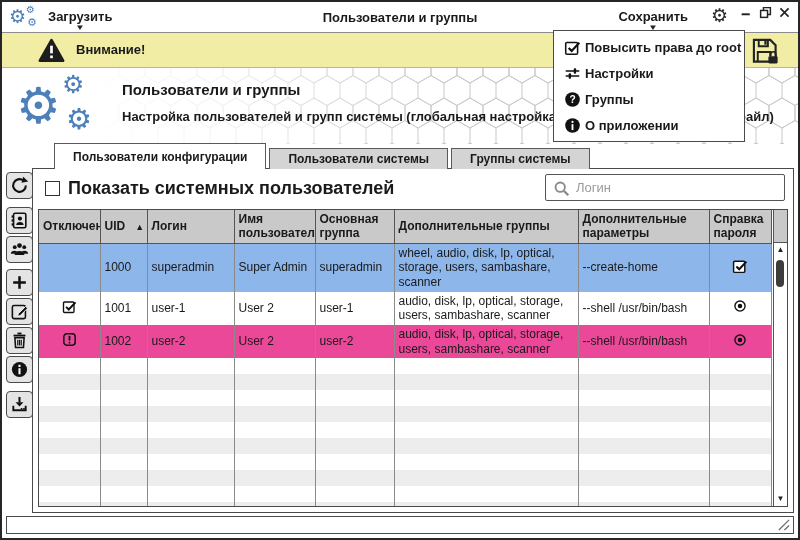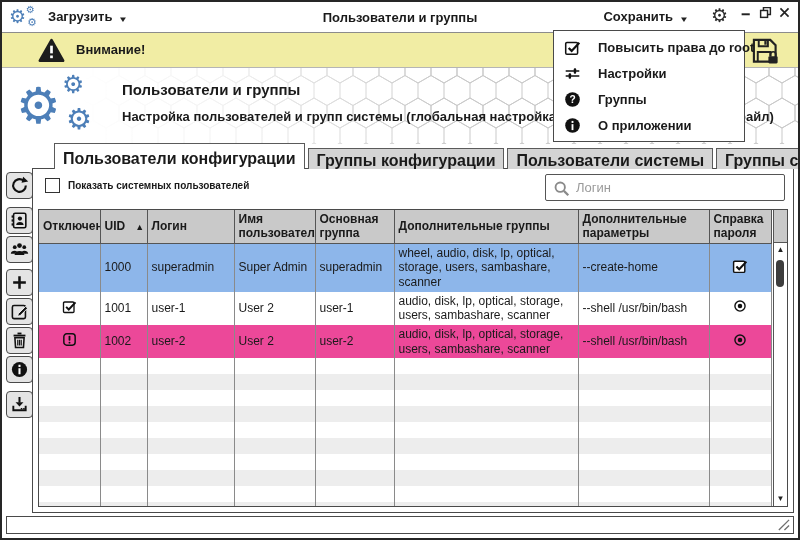--- a/index.html
+++ b/index.html
@@ -6,21 +6,21 @@
   .window{position:relative;width:800px;height:540px;box-sizing:border-box;border:2px solid #262626;
     background:#fff;font-family:"Liberation Sans","DejaVu Sans",sans-serif;color:#1a1a1a;overflow:hidden;}
 
   
   .titlebar{position:absolute;left:0;top:0;right:0;height:30px;background:#fff;border-bottom:1px solid #8c8c8c;}
   .logo-mini{position:absolute;left:7px;top:0;width:34px;height:30px;color:#4d7fb8;}
   .logo-mini span{position:absolute;line-height:1;}
   .lg1{font-size:19px;left:0;top:5px;}
   .lg2{font-size:10px;left:17px;top:3px;}
   .lg3{font-size:11px;left:18px;top:15px;}
-  .drop-btn{position:absolute;top:7px;display:flex;align-items:flex-end;gap:7px;font-size:13px;font-weight:600;cursor:default;}
+  .drop-btn{position:absolute;top:7px;display:flex;align-items:center;font-size:13px;font-weight:600;cursor:default;flex-direction:column;}
   .btn-load{left:46px;}
   .btn-save{right:110px;}
   .caret{font-size:8px;line-height:1;color:#222;transform:scaleX(1.25);}
   .app-title{position:absolute;left:200px;right:200px;top:8px;text-align:center;font-size:13px;font-weight:700;}
   .gear-btn{position:absolute;right:70px;top:4px;font-size:19px;line-height:1;color:#2a2a2a;}
   .win-controls{position:absolute;right:6px;top:3px;display:flex;gap:4px;align-items:center;}
   .wc{width:15px;height:15px;display:flex;align-items:center;justify-content:center;}
 
   
   .warnbar{position:absolute;left:0;top:31px;right:0;height:34px;background:#f1eda4;border-bottom:1px solid #b5b5b5;}
@@ -36,41 +36,41 @@
   .logo-big{position:absolute;left:14px;top:0;width:100px;height:76px;color:#4d7fb8;}
   .logo-big span{position:absolute;line-height:1;}
   .lb1{font-size:50px;left:0;top:13px;}
   .lb2{font-size:25px;left:46px;top:4px;}
   .lb3{font-size:29px;left:50px;top:37px;}
   .hdr-title{position:absolute;left:120px;top:13px;font-size:15px;font-weight:700;}
   .hdr-sub{position:absolute;left:120px;top:41px;right:20px;font-size:13px;font-weight:600;}
 
   
   .menu{position:absolute;left:551px;top:28px;width:190px;background:#fff;border:1px solid #4a4a4a;z-index:60;padding:3px 0;}
-  .menu-item{display:flex;align-items:center;gap:17px;height:26px;padding:0 10px;font-size:13px;font-weight:600;white-space:nowrap;}
+  .menu-item{display:flex;align-items:center;gap:4px;height:26px;padding:0 10px;font-size:13px;font-weight:600;white-space:nowrap;}
   .menu-item svg{flex:0 0 auto;}
 
   
   .side-toolbar{position:absolute;left:4px;top:170px;width:28px;display:flex;flex-direction:column;}
   .sbtn{width:27px;height:27px;box-sizing:border-box;border:1px solid #4a4a4a;border-radius:4px;background:#e4e4e4;
     display:flex;align-items:center;justify-content:center;}
   .mt8{margin-top:8px;} .mt2{margin-top:2px;} .mt6{margin-top:6px;}
 
   
   .tabs{position:absolute;left:52px;top:141px;display:flex;align-items:flex-end;z-index:5;}
   .tab{box-sizing:border-box;border:1px solid #5a5a5a;border-bottom:none;background:#d4d4d4;height:21px;
-    padding:3px 8px 0;font-size:16px;font-weight:600;margin-right:3px;white-space:nowrap;}
+    padding:3px 18px 0;font-size:12px;font-weight:600;margin-right:3px;white-space:nowrap;}
   .tab.active{background:#fff;height:26px;padding-top:6px;position:relative;z-index:7;}
 
   
   .panel{position:absolute;left:30px;top:166px;width:762px;height:345px;box-sizing:border-box;
     border:1px solid #4a4a4a;background:#fff;z-index:4;}
   .chkrow{position:absolute;left:12px;top:9px;display:flex;align-items:center;gap:8px;}
   .checkbox{width:15px;height:15px;box-sizing:border-box;border:1.6px solid #333;background:#fff;}
-  .chklabel{font-size:10px;font-weight:600;}
+  .chklabel{font-size:18px;font-weight:600;}
   .search{position:absolute;right:8px;top:5px;width:240px;height:27px;box-sizing:border-box;border:1px solid #555;
     border-radius:2px;background:#fff;}
   .search svg{position:absolute;left:7px;top:5px;}
   .search input{position:absolute;left:28px;top:1px;right:2px;bottom:1px;width:205px;border:none;outline:none;
     font-size:13px;font-family:inherit;color:#222;background:transparent;}
   .search input::placeholder{color:#9a9a9a;}
 
   
   .tablewrap{position:absolute;left:5px;top:40px;right:5px;bottom:5px;border:1px solid #4a4a4a;overflow:hidden;background:#fff;}
   table{border-collapse:collapse;table-layout:fixed;width:732px;font-size:12px;}
@@ -278,21 +278,20 @@
         <polygon points="7,9 17,9 12,14.6" fill="#111"></polygon>
         <path d="M3 13.5v7h18v-7h-2.4v4.6H5.4v-4.6z" fill="#111"></path>
         <rect x="13.6" y="16.4" width="2" height="1.7" fill="#111"></rect>
           <rect x="16.6" y="16.4" width="2" height="1.7" fill="#111"></rect>
       </svg>
     </div>
   </div>
 
   <div class="tabs">
     <div class="tab active">Пользователи конфигурации</div>
-    <div class="tab">Группы конфигурации</div>
     <div class="tab">Пользователи системы</div>
     <div class="tab">Группы системы</div>
   </div>
 
   <div class="panel">
     <div class="chkrow">
       <span class="checkbox"></span>
       <span class="chklabel">Показать системных пользователей</span>
     </div>
     <div class="search">

